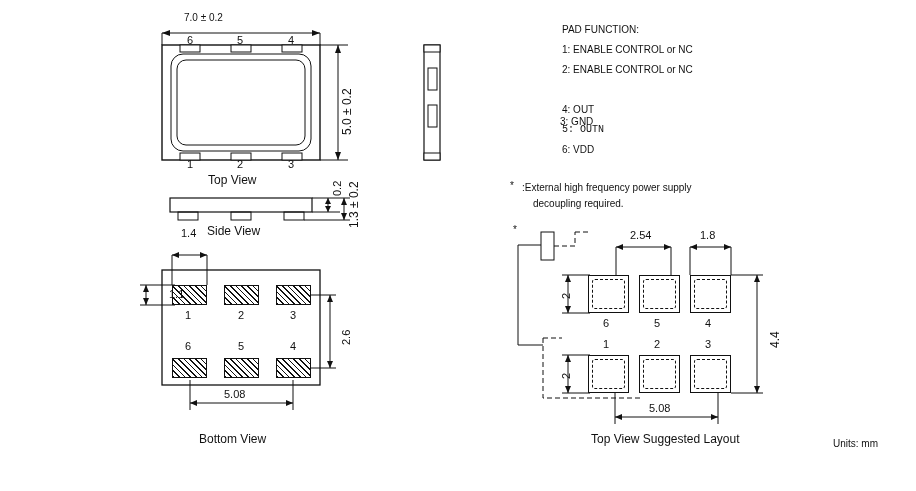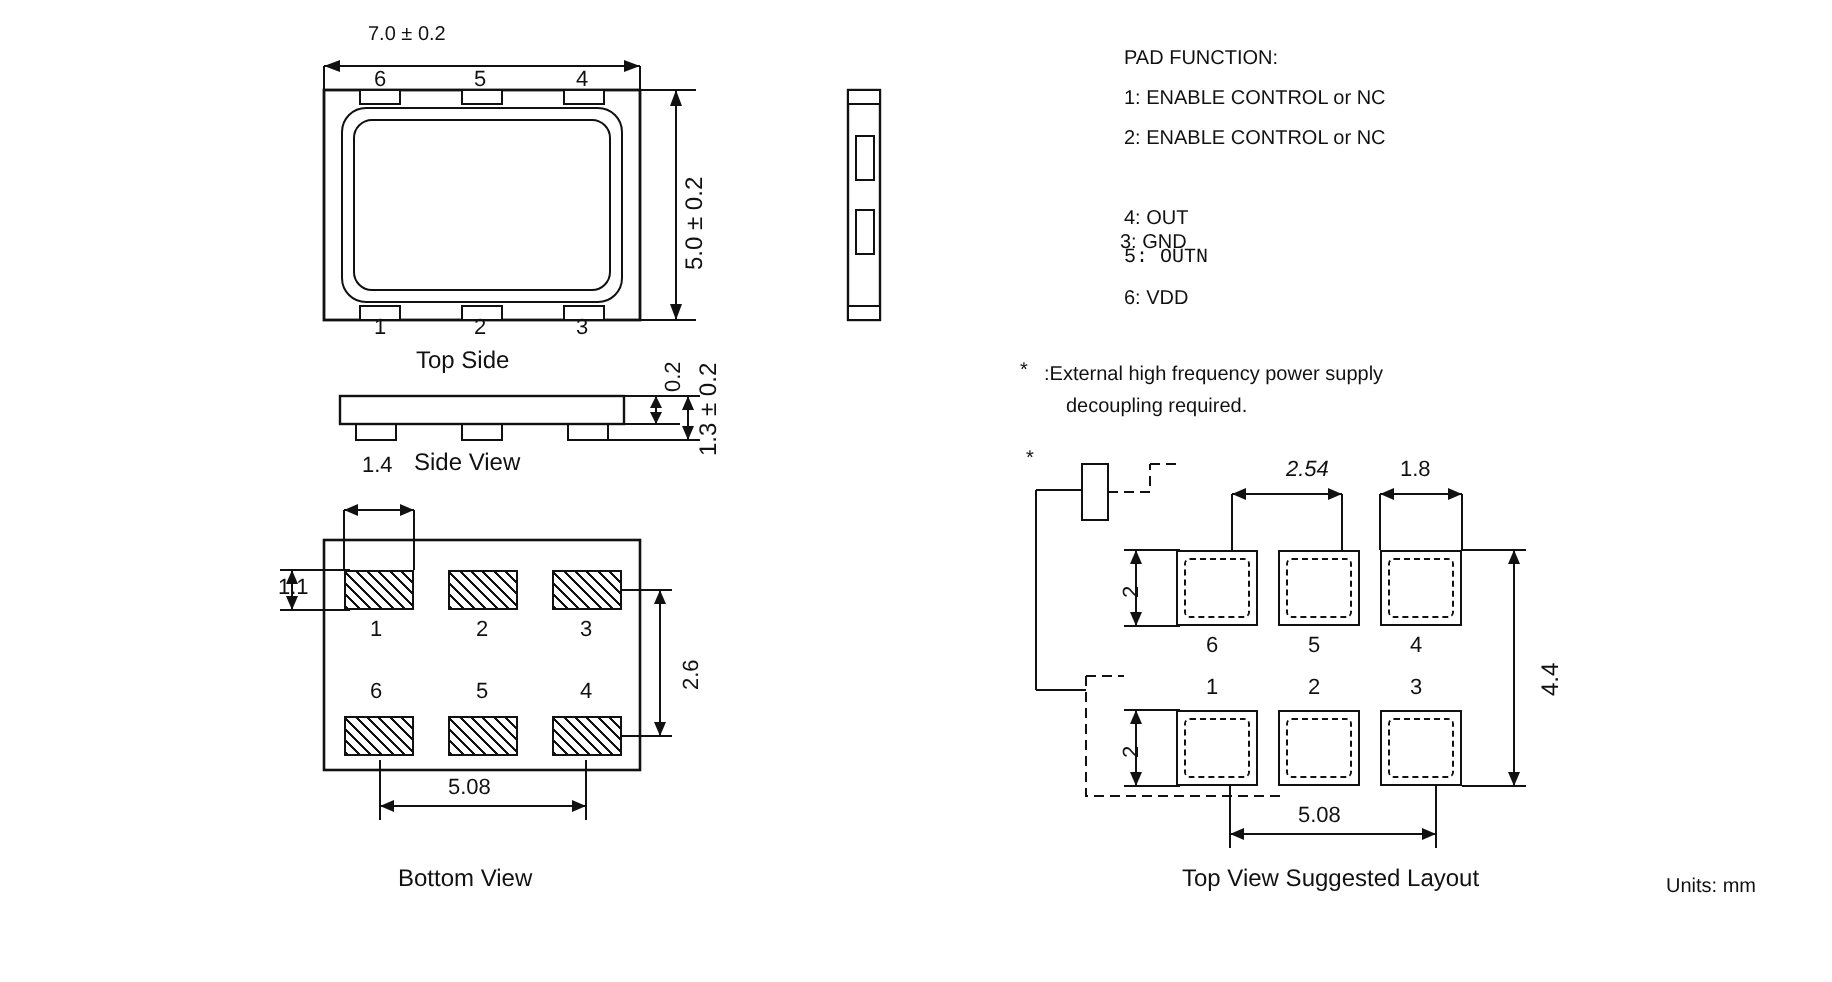--- a/index.html
+++ b/index.html
@@ -142,42 +142,42 @@
   <line x1="718" y1="393" x2="718" y2="424" stroke="#111" stroke-width="1"></line>
 </svg>
 
 <div class="lbl sm" style="left:187px;top:34px;">6</div>
 <div class="lbl sm" style="left:237px;top:34px;">5</div>
 <div class="lbl sm" style="left:288px;top:34px;">4</div>
 <div class="lbl sm" style="left:187px;top:158px;">1</div>
 <div class="lbl sm" style="left:237px;top:158px;">2</div>
 <div class="lbl sm" style="left:288px;top:158px;">3</div>
 <div class="vtext" style="left:340px;top:135px;">5.0 ± 0.2</div>
-<div class="title" style="left:208px;top:173px;">Top Side</div>
+<div class="title" style="left:208px;top:173px;">Top View</div>
 
 <div class="title" style="left:207px;top:224px;">Side View</div>
 <div class="vtext sm" style="left:331px;top:196px;">0.2</div>
 <div class="vtext" style="left:347px;top:228px;">1.3 ± 0.2</div>
 
 <div class="pad" style="left:172px;top:285px;width:35px;height:20px;"></div>
 <div class="pad" style="left:224px;top:285px;width:35px;height:20px;"></div>
 <div class="pad" style="left:276px;top:285px;width:35px;height:20px;"></div>
 <div class="pad" style="left:172px;top:358px;width:35px;height:20px;"></div>
 <div class="pad" style="left:224px;top:358px;width:35px;height:20px;"></div>
 <div class="pad" style="left:276px;top:358px;width:35px;height:20px;"></div>
 
 <div class="lbl sm" style="left:185px;top:309px;">1</div>
 <div class="lbl sm" style="left:238px;top:309px;">2</div>
 <div class="lbl sm" style="left:290px;top:309px;">3</div>
 <div class="lbl sm" style="left:185px;top:340px;">6</div>
 <div class="lbl sm" style="left:238px;top:340px;">5</div>
 <div class="lbl sm" style="left:290px;top:340px;">4</div>
 
 <div class="lbl sm" style="left:181px;top:227px;">1.4</div>
-<div class="lbl sm" style="left:104px;top:288px;margin-left:35px;">1.1</div>
+<div class="lbl sm" style="left:134px;top:288px;margin-left:35px;">1.1</div>
 <div class="vtext sm" style="left:340px;top:345px;">2.6</div>
 <div class="lbl sm" style="left:224px;top:388px;">5.08</div>
 <div class="title" style="left:199px;top:432px;">Bottom View</div>
 
 <div class="lbl" style="left:562px;top:24px;">PAD FUNCTION:</div>
 <div class="lbl" style="left:562px;top:44px;">1: ENABLE CONTROL or NC</div>
 <div class="lbl" style="left:562px;top:64px;text-align:center;">2: ENABLE CONTROL or NC</div>
 <div class="lbl" style="left:560px;top:84px;margin-top:32px;">3: GND</div>
 <div class="lbl" style="left:562px;top:104px;">4: OUT</div>
 <div class="lbl" style="left:562px;top:124px;font-family:Liberation Mono, monospace;">5: OUTN</div>
@@ -208,21 +208,21 @@
     <div class="inner"></div>
   </div>
 
 <div class="lbl sm" style="left:603px;top:317px;">6</div>
 <div class="lbl sm" style="left:654px;top:317px;">5</div>
 <div class="lbl sm" style="left:705px;top:317px;">4</div>
 <div class="lbl sm" style="left:603px;top:338px;">1</div>
 <div class="lbl sm" style="left:654px;top:338px;">2</div>
 <div class="lbl sm" style="left:705px;top:338px;">3</div>
 
-<div class="lbl sm" style="left:643px;top:229px;font-style:italic;">2.54</div>
+<div class="lbl sm" style="left:630px;top:229px;">2.54</div>
 <div class="lbl sm" style="left:700px;top:229px;">1.8</div>
 <div class="vtext sm" style="left:560px;top:299px;">2</div>
 <div class="vtext sm" style="left:560px;top:379px;">2</div>
 <div class="vtext" style="left:768px;top:348px;">4.4</div>
 <div class="lbl sm" style="left:649px;top:402px;">5.08</div>
 <div class="title" style="left:591px;top:432px;text-align:center;">Top View Suggested Layout</div>
 
 <div class="lbl" style="left:833px;top:438px;">Units: mm</div>
 
 </body></html>

